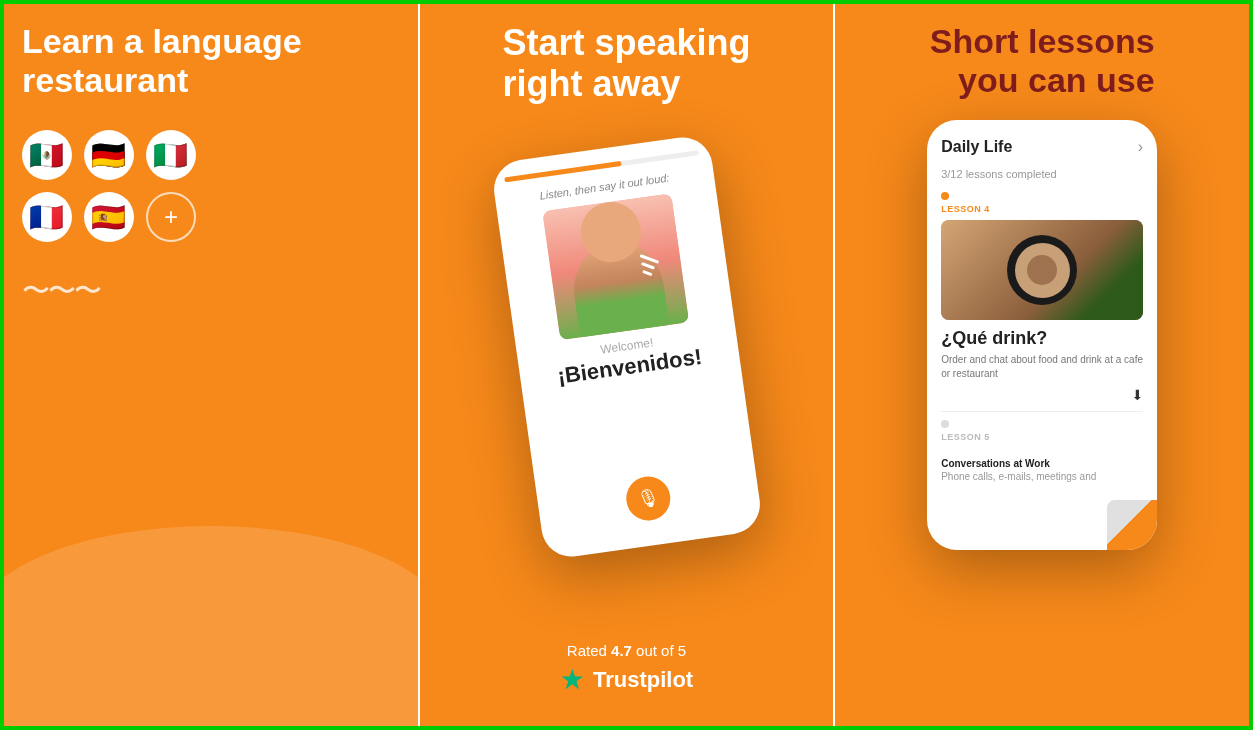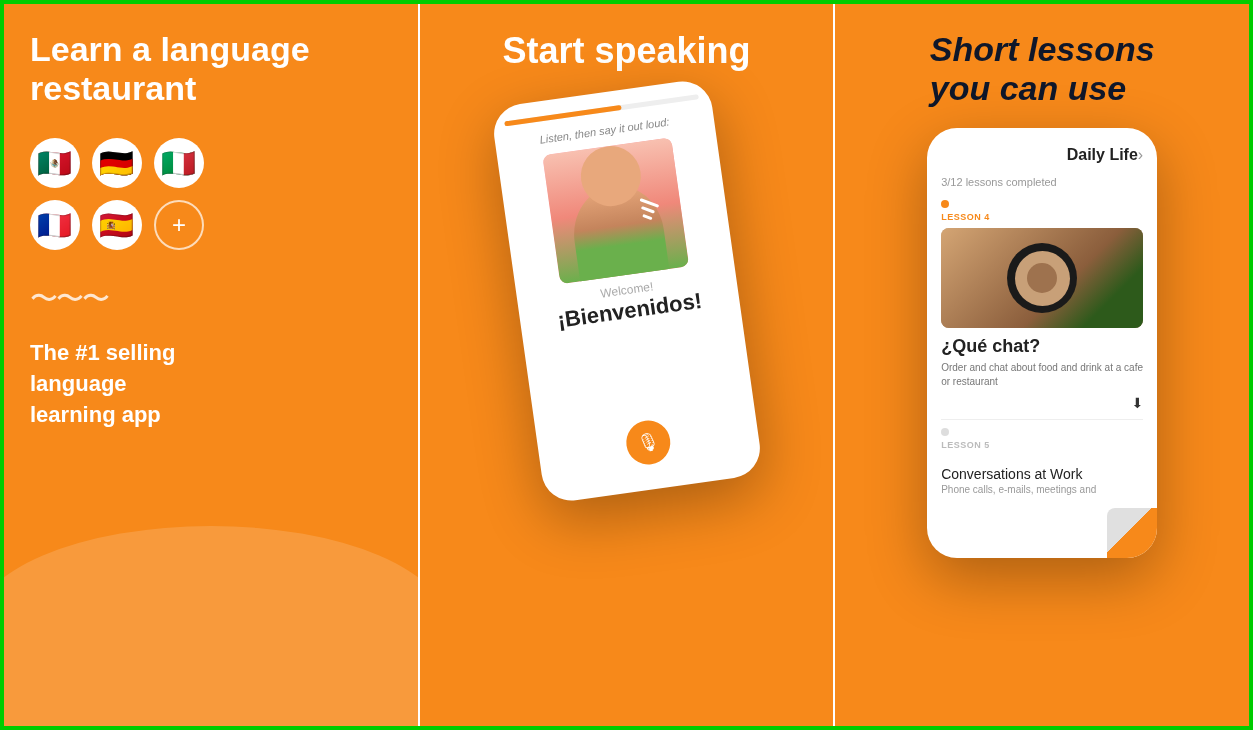--- a/index.html
+++ b/index.html
@@ -14,21 +14,21 @@
       display: flex;
       width: 100%;
       height: 100%;
     }
     
     .panel {
       flex: 1;
       background-color: #F7891A;
       position: relative;
       overflow: hidden;
-      padding: 26px;
+      padding: 18px;
     }
     .panel-divider {
       width: 2px;
       background: rgba(255,255,255,0.3);
       flex-shrink: 0;
     }
     
     .panel1-title {
       color: white;
       font-size: 34px;
@@ -88,21 +88,21 @@
       height: 200px;
       background: rgba(255,255,255,0.15);
       border-radius: 60% 60% 0 0;
     }
     
     .panel2-title {
       color: white;
       font-size: 36px;
       font-weight: 800;
       line-height: 1.15;
-      margin-bottom: 10px;
+      margin-bottom: 32px;
     }
     .panel2-center {
       display: flex;
       flex-direction: column;
       align-items: center;
       height: 100%;
     }
     
     .phone-mockup {
       width: 220px;
@@ -219,45 +219,44 @@
       color: #00b67a;
       font-size: 28px;
     }
     .trustpilot-text {
       color: white;
       font-size: 22px;
       font-weight: 700;
     }
     
     .panel3-title {
-      color: #0f172a;
+      color: #7f1d1d;
       font-size: 34px;
       font-weight: 800;
-      text-align: left;
+      text-align: right;
       line-height: 1.15;
       margin-bottom: 20px;
-      font-style: italic;
     }
     .phone-mockup2 {
       width: 230px;
       height: 430px;
       background: white;
       border-radius: 30px;
       box-shadow: 0 20px 60px rgba(0,0,0,0.3);
       overflow: hidden;
       position: relative;
       margin: 0 auto;
     }
     .phone2-inner {
       padding: 18px 14px;
       height: 100%;
     }
     .lesson-header {
       display: flex;
-      justify-content: flex-end;
+      justify-content: space-between;
       align-items: center;
       margin-bottom: 8px;
     }
     .lesson-header-title {
       font-size: 16px;
       font-weight: 700;
       color: #222;
     }
     .lesson-chevron {
       font-size: 16px;
@@ -326,22 +325,22 @@
     }
     .lesson-label-gray {
       font-size: 9px;
       font-weight: 700;
       color: #bbb;
       letter-spacing: 0.5px;
       text-transform: uppercase;
       margin-bottom: 16px;
     }
     .lesson5-title {
-      font-size: 14px;
-      font-weight: 400;
+      font-size: 10px;
+      font-weight: 700;
       color: #222;
       margin-bottom: 2px;
     }
     .lesson5-desc {
       font-size: 10px;
       color: #999;
     }
     
     .page-curl {
       position: absolute;
@@ -375,35 +374,31 @@
       <div class="flag-circle">🇮🇹</div>
       <div class="flag-circle">🇫🇷</div>
       <div class="flag-circle">🇪🇸</div>
       <div class="plus-circle">
         <span>+</span>
       </div>
     </div>
 
     <div class="wave-decoration">〜〜〜</div>
 
-    <p class="panel1-subtitle">
-      <span>The #1 selling</span><br>
-      <span>language</span><br>
-      <span>learning app</span>
-    </p>
 
     <div class="panel1-curve"></div>
   </div>
 
   <div class="panel-divider"></div>
 
   <div class="panel" style="position:relative;">
     <div class="panel2-center">
       <h1 class="panel2-title">
         <span>Start speaking</span><br>
+        <span>right away</span>
       </h1>
 
       <div style="position:relative; display:flex; justify-content:center;">
         <div class="phone-mockup">
           <div class="phone-inner">
             <div class="phone-progress-bar">
               <div class="phone-progress-fill"></div>
             </div>
             <p class="phone-instruction">Listen, then say it out loud:</p>
             <div class="phone-image-placeholder">
@@ -423,20 +418,29 @@
         </div>
 
         <div class="sparkles">
           <div class="sparkle-line" style="width:20px;height:3px;"></div>
           <div class="sparkle-line" style="width:14px;height:3px;margin-left:4px;"></div>
           <div class="sparkle-line" style="width:10px;height:3px;margin-left:8px;"></div>
         </div>
       </div>
     </div>
 
+    <div class="rating-section">
+      <p class="rating-text">
+        <span>Rated </span><strong>4.7</strong><span> out of 5</span>
+      </p>
+      <div class="trustpilot-row">
+        <span class="trustpilot-star">★</span>
+        <span class="trustpilot-text">Trustpilot</span>
+      </div>
+    </div>
   </div>
 
   <div class="panel-divider"></div>
 
   <div class="panel">
     <div class="panel3-content">
       <h1 class="panel3-title">
         <span>Short lessons</span><br>
         <span>you can use</span>
       </h1>
@@ -456,21 +460,21 @@
 
             <div style="width:100%;height:100%;background:linear-gradient(135deg,#d4a574 0%,#8b5e3c 60%,#2d5a1b 80%);display:flex;align-items:center;justify-content:center;position:relative;">
               <div style="width:70px;height:70px;background:#1a1a1a;border-radius:50%;display:flex;align-items:center;justify-content:center;">
                 <div style="width:55px;height:55px;background:#c8a078;border-radius:50%;display:flex;align-items:center;justify-content:center;">
                   <div style="width:30px;height:30px;background:#8b5e3c;border-radius:50%;opacity:0.7;"></div>
                 </div>
               </div>
             </div>
           </div>
 
-          <p class="lesson-card-title">¿Qué chat?</p>
+          <p class="lesson-card-title">¿Qué drink?</p>
           <p class="lesson-card-desc">Order and chat about food and drink at a cafe or restaurant</p>
           <div class="lesson-download">⬇</div>
 
           <div class="lesson-divider"></div>
 
           <div class="lesson-dot-gray"></div>
           <p class="lesson-label-gray">LESSON 5</p>
           <p class="lesson5-title">Conversations at Work</p>
           <p class="lesson5-desc">Phone calls, e-mails, meetings and</p>
         </div>

